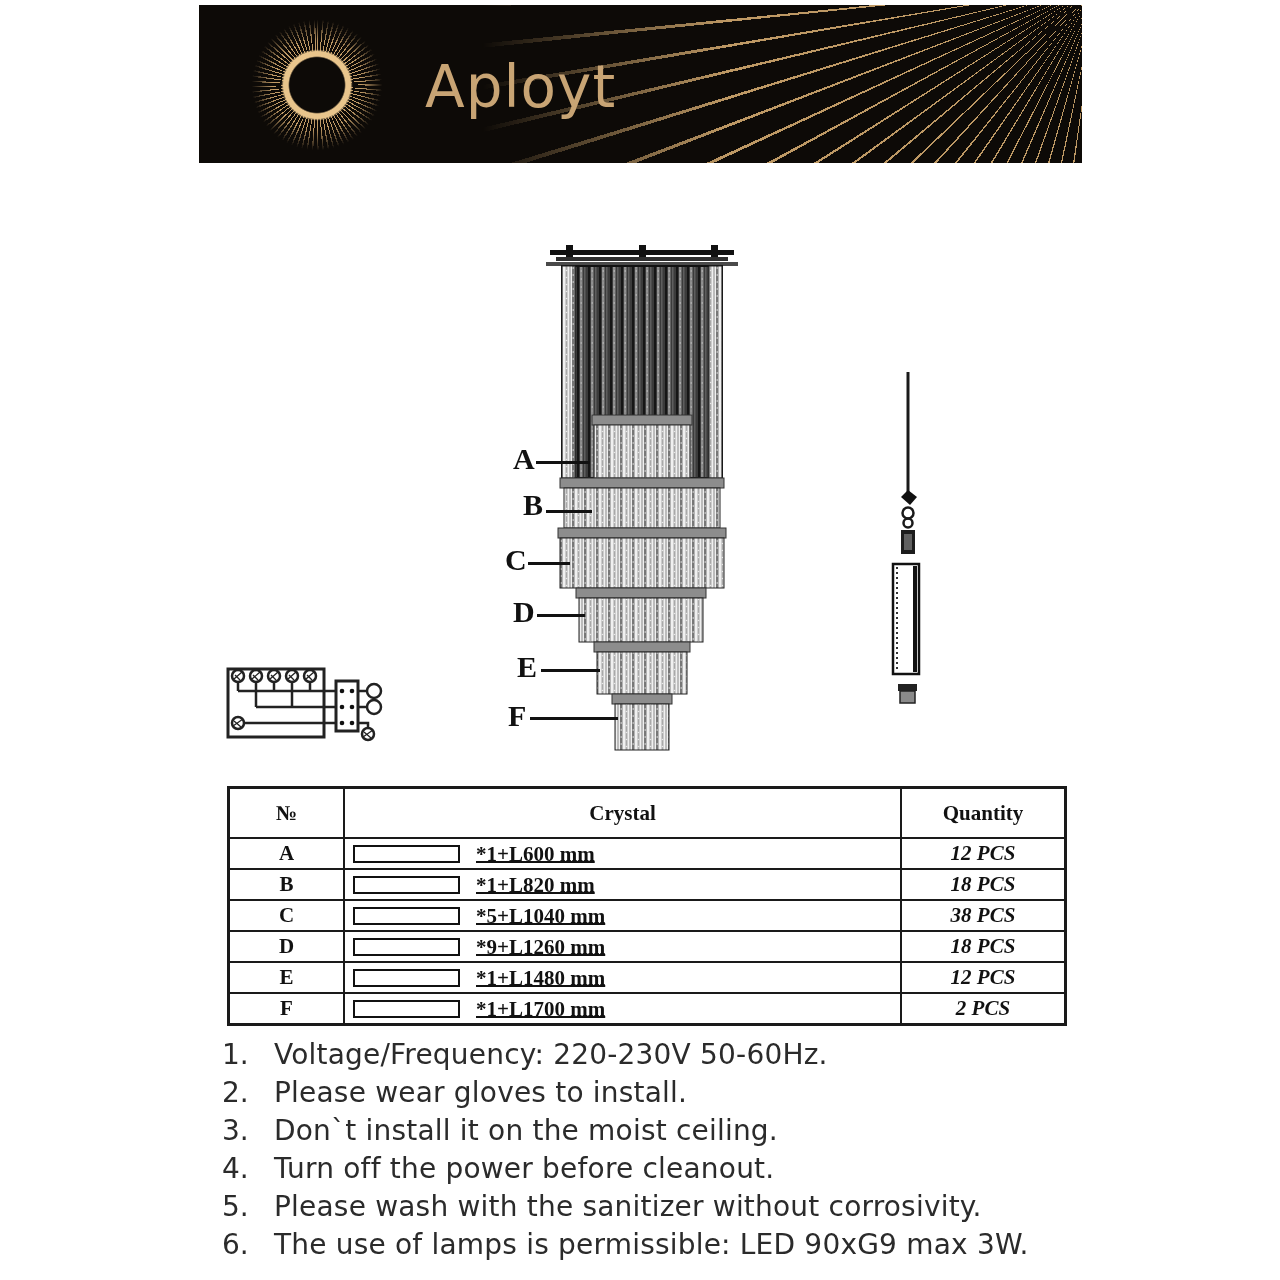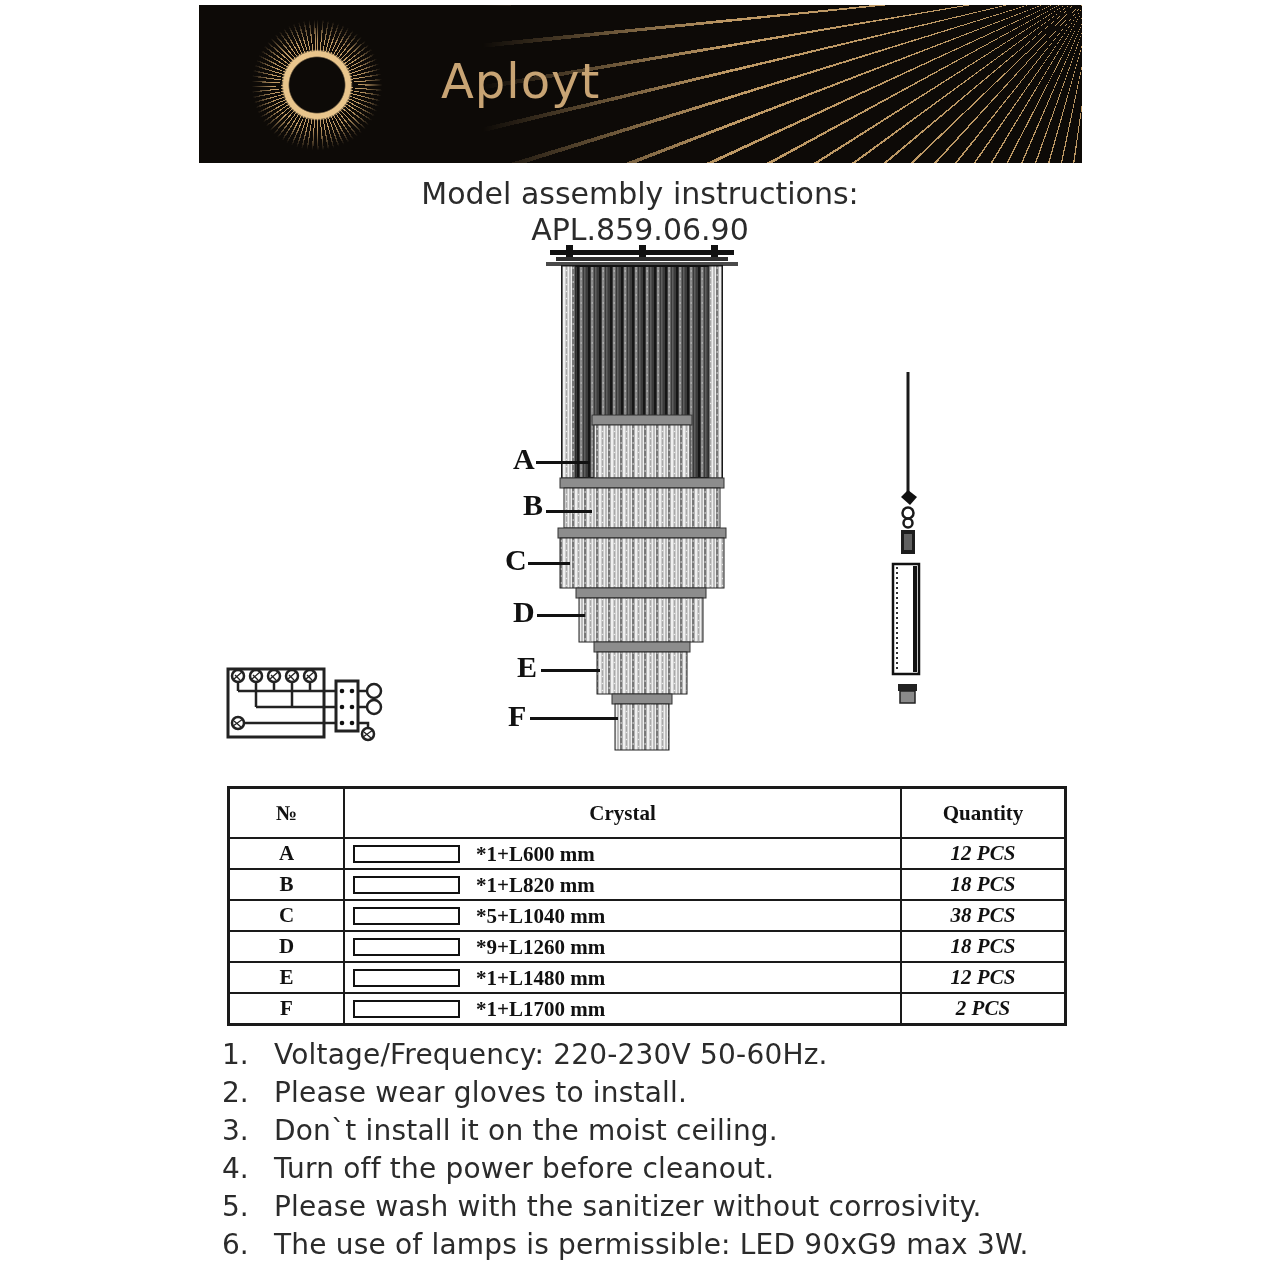--- a/index.html
+++ b/index.html
@@ -6,21 +6,21 @@
   .page{position:relative;width:1280px;height:1280px;background:#ffffff;overflow:hidden;
         font-family:"DejaVu Sans","Liberation Sans",sans-serif;color:#222;}
 
   
   .banner{position:absolute;left:199px;top:5px;width:883px;height:158px;background:#0d0a07;overflow:hidden;}
   .sunburst{position:absolute;left:42px;top:4px;width:152px;height:152px;
     background:
       radial-gradient(circle closest-side,#0d0a07 0 36%,#e9c58c 38% 44%,rgba(233,197,140,0) 47%),
       radial-gradient(circle closest-side,rgba(13,10,7,0) 0 58%,#0d0a07 86%),
       repeating-conic-gradient(#c09a66 0deg 1.3deg,rgba(13,10,7,0) 1.3deg 4.7deg);}
-  .brand{position:absolute;left:242px;top:48px;font-size:48px;font-weight:400;color:#c8a474;
+  .brand{position:absolute;left:226px;top:48px;font-size:58px;font-weight:400;color:#c8a474;
     letter-spacing:1px;font-family:"DejaVu Sans",sans-serif;}
   .banner-rays{position:absolute;inset:0;
     background:repeating-conic-gradient(from 150deg at 102% -14%,rgba(200,161,106,.95) 0deg .4deg,rgba(0,0,0,0) .4deg 3.8deg);
     -webkit-mask:linear-gradient(to left,#000 0 40%,transparent 68%);
     mask:linear-gradient(to left,#000 0 40%,transparent 68%);}
 
   
   .title-block{position:absolute;left:0;top:176px;width:100%;text-align:center;color:#2b2b2b;}
   .title-line1{font-size:30px;line-height:36px;}
   .title-line2{font-size:30px;line-height:36px;}
@@ -34,21 +34,21 @@
         font-size:30px;color:#111;line-height:30px;}
   .lead{position:absolute;height:0;border-top:3px solid #111;}
 
   
   table.parts{position:absolute;left:227px;top:786px;border-collapse:collapse;
       font-family:"Liberation Serif","DejaVu Serif",serif;color:#111;}
   table.parts td,table.parts th{border:2.5px solid #1a1a1a;padding:0;vertical-align:middle;}
   table.parts{border:3px solid #1a1a1a;}
   th.h{font-size:21px;font-weight:700;height:48px;text-align:center;}
   td.c-no{width:113px;text-align:center;font-weight:700;font-size:21px;height:29px;}
-  td.c-crystal{width:555px;font-weight:700;font-size:21px;}
+  td.c-crystal{width:555px;font-weight:700;font-size:21px;text-decoration:underline;}
   td.c-qty{width:162px;text-align:center;font-weight:700;font-size:21px;font-style:italic;}
   .bar{display:inline-block;width:103px;height:14px;border:2.5px solid #111;
        margin:0 16px 0 8px;vertical-align:middle;background:#fff;}
   .c-crystal span.txt{vertical-align:middle;}
 
   
   .ins{position:absolute;left:222px;top:1036px;width:880px;color:#2b2b2b;}
   .ins-row{display:flex;align-items:baseline;font-size:28px;line-height:38px;}
   .ins-num{width:52px;flex:0 0 52px;}
   .ins-text{flex:1;letter-spacing:.2px;}
@@ -57,24 +57,20 @@
 <body>
 
 <div class="page">
 
   <header class="banner">
     <div class="banner-rays"></div>
     <div class="sunburst"></div>
     <div class="brand">Aployt</div>
   </header>
 
-  <div class="title-block">
-    <div class="title-line1">Model assembly instructions:</div>
-    <div class="title-line2">APL.859.06.90</div>
-  </div>
 
   <svg class="chandelier" width="290" height="520" viewBox="0 0 290 520" xmlns="http://www.w3.org/2000/svg">
     <defs>
       <pattern id="pDark" width="11" height="8" patternUnits="userSpaceOnUse">
         <rect width="11" height="8" fill="#3b3b3b"></rect>
         <rect x="0" width="2" height="8" fill="#161616"></rect>
         <rect x="3" width="2.5" height="8" fill="#8a8a8a"></rect>
         <rect x="7" width="1.5" height="8" fill="#5e5e5e"></rect>
         <circle cx="4.2" cy="2" r="0.7" fill="#c9c9c9"></circle>
         <circle cx="4.2" cy="6" r="0.7" fill="#9a9a9a"></circle>

